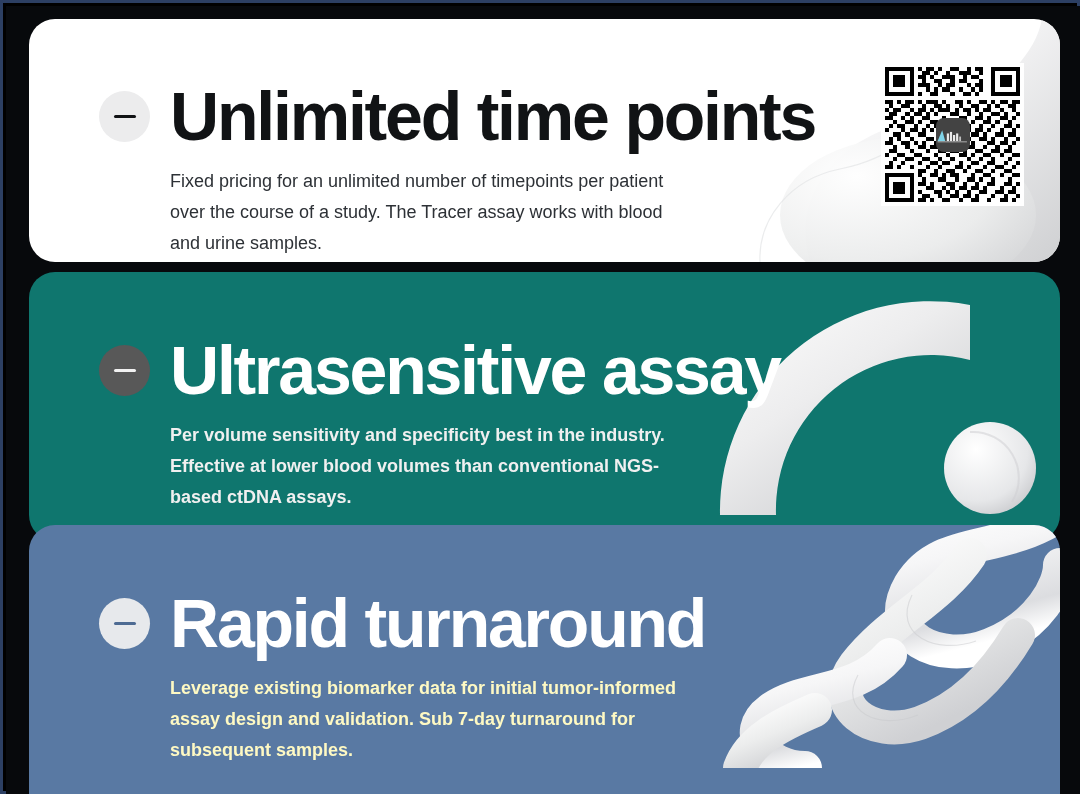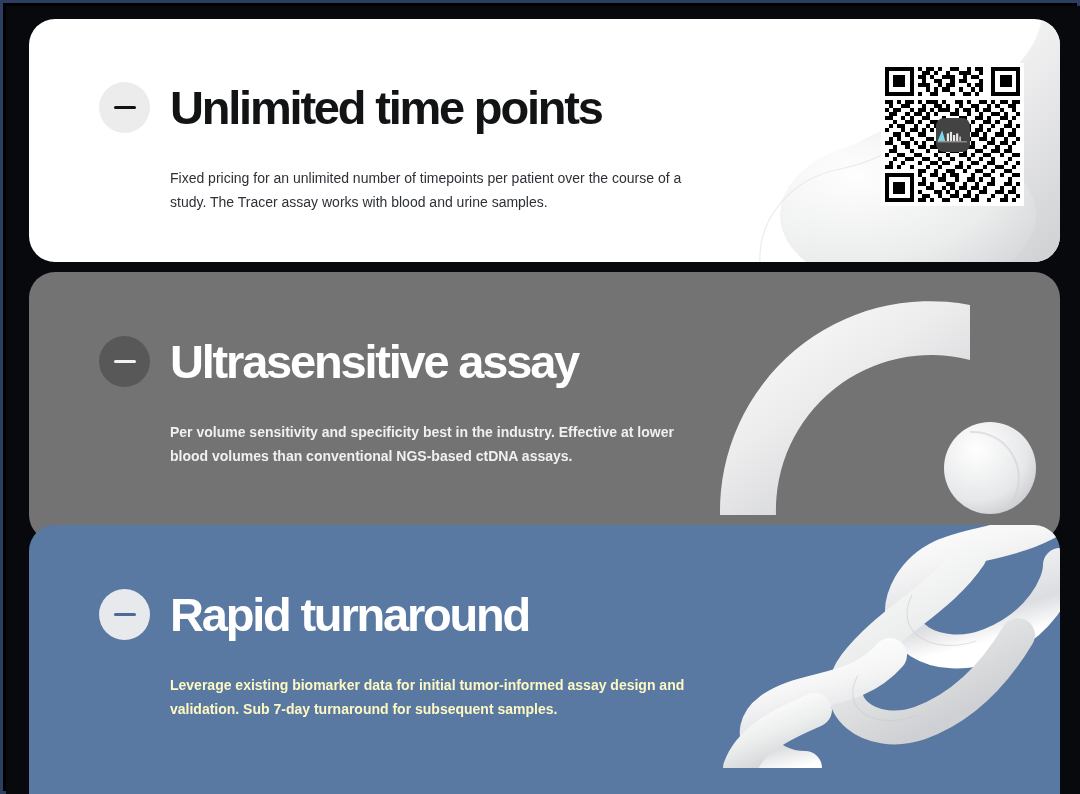--- a/index.html
+++ b/index.html
@@ -36,21 +36,21 @@
   
   .panel {
     position: absolute;
     left: 23px;
     width: 1031px;
     border-radius: 26px;
     overflow: hidden;
     box-sizing: border-box;
   }
   .panel-1 { top: 13px;  height: 243px; background: #ffffff; }
-  .panel-2 { top: 266px; height: 269px; background: #737373; }
+  .panel-2 { top: 266px; height: 269px; background: #0f766e; }
   .panel-3 { top: 519px; height: 314px; background: #5979a3; }
 
   
   .art {
     position: absolute;
     right: 0; top: 0;
     width: 420px; height: 243px;
     pointer-events: none;
   }
   .art svg { display: block; width: 100%; height: 100%; }
@@ -82,37 +82,37 @@
     border-radius: 2px;
   }
   .panel-1 .toggle-circle { background: #ececed; }
   .panel-1 .toggle-circle .bar { background: #111315; }
   .panel-2 .toggle-circle { background: #585858; }
   .panel-2 .toggle-circle .bar { background: #f2f2f2; }
   .panel-3 .toggle-circle { background: #e7e9ec; }
   .panel-3 .toggle-circle .bar { background: #4e6b93; }
 
   .panel-title {
-    font-size: 47px;
+    font-size: 68px;
     line-height: 1;
     letter-spacing: -2.2px;
     font-weight: 700;
     white-space: nowrap;
     margin: 0;
   }
   .panel-1 .panel-title { color: #111315; }
   .panel-2 .panel-title { color: #ffffff; }
   .panel-3 .panel-title { color: #ffffff; }
 
   
   .panel-body {
     position: absolute;
     left: 141px;
     width: 520px;
-    font-size: 14px;
+    font-size: 18px;
     line-height: 1.72;
     margin: 0;
   }
   .panel-1 .panel-body { top: 160px; color: #2d3136; font-weight: 400; }
   .panel-2 .panel-body { top: 414px; color: #f0f0f0; font-weight: 700; }
   .panel-3 .panel-body { top: 669px; color: #fef9c3; font-weight: 700; }
   .panel-1 .panel-body, .panel-2 .panel-body, .panel-3 .panel-body { top: auto; }
   .panel-1 .panel-body { top: 147px; }
   .panel-2 .panel-body { top: 148px; }
   .panel-3 .panel-body { top: 148px; }

